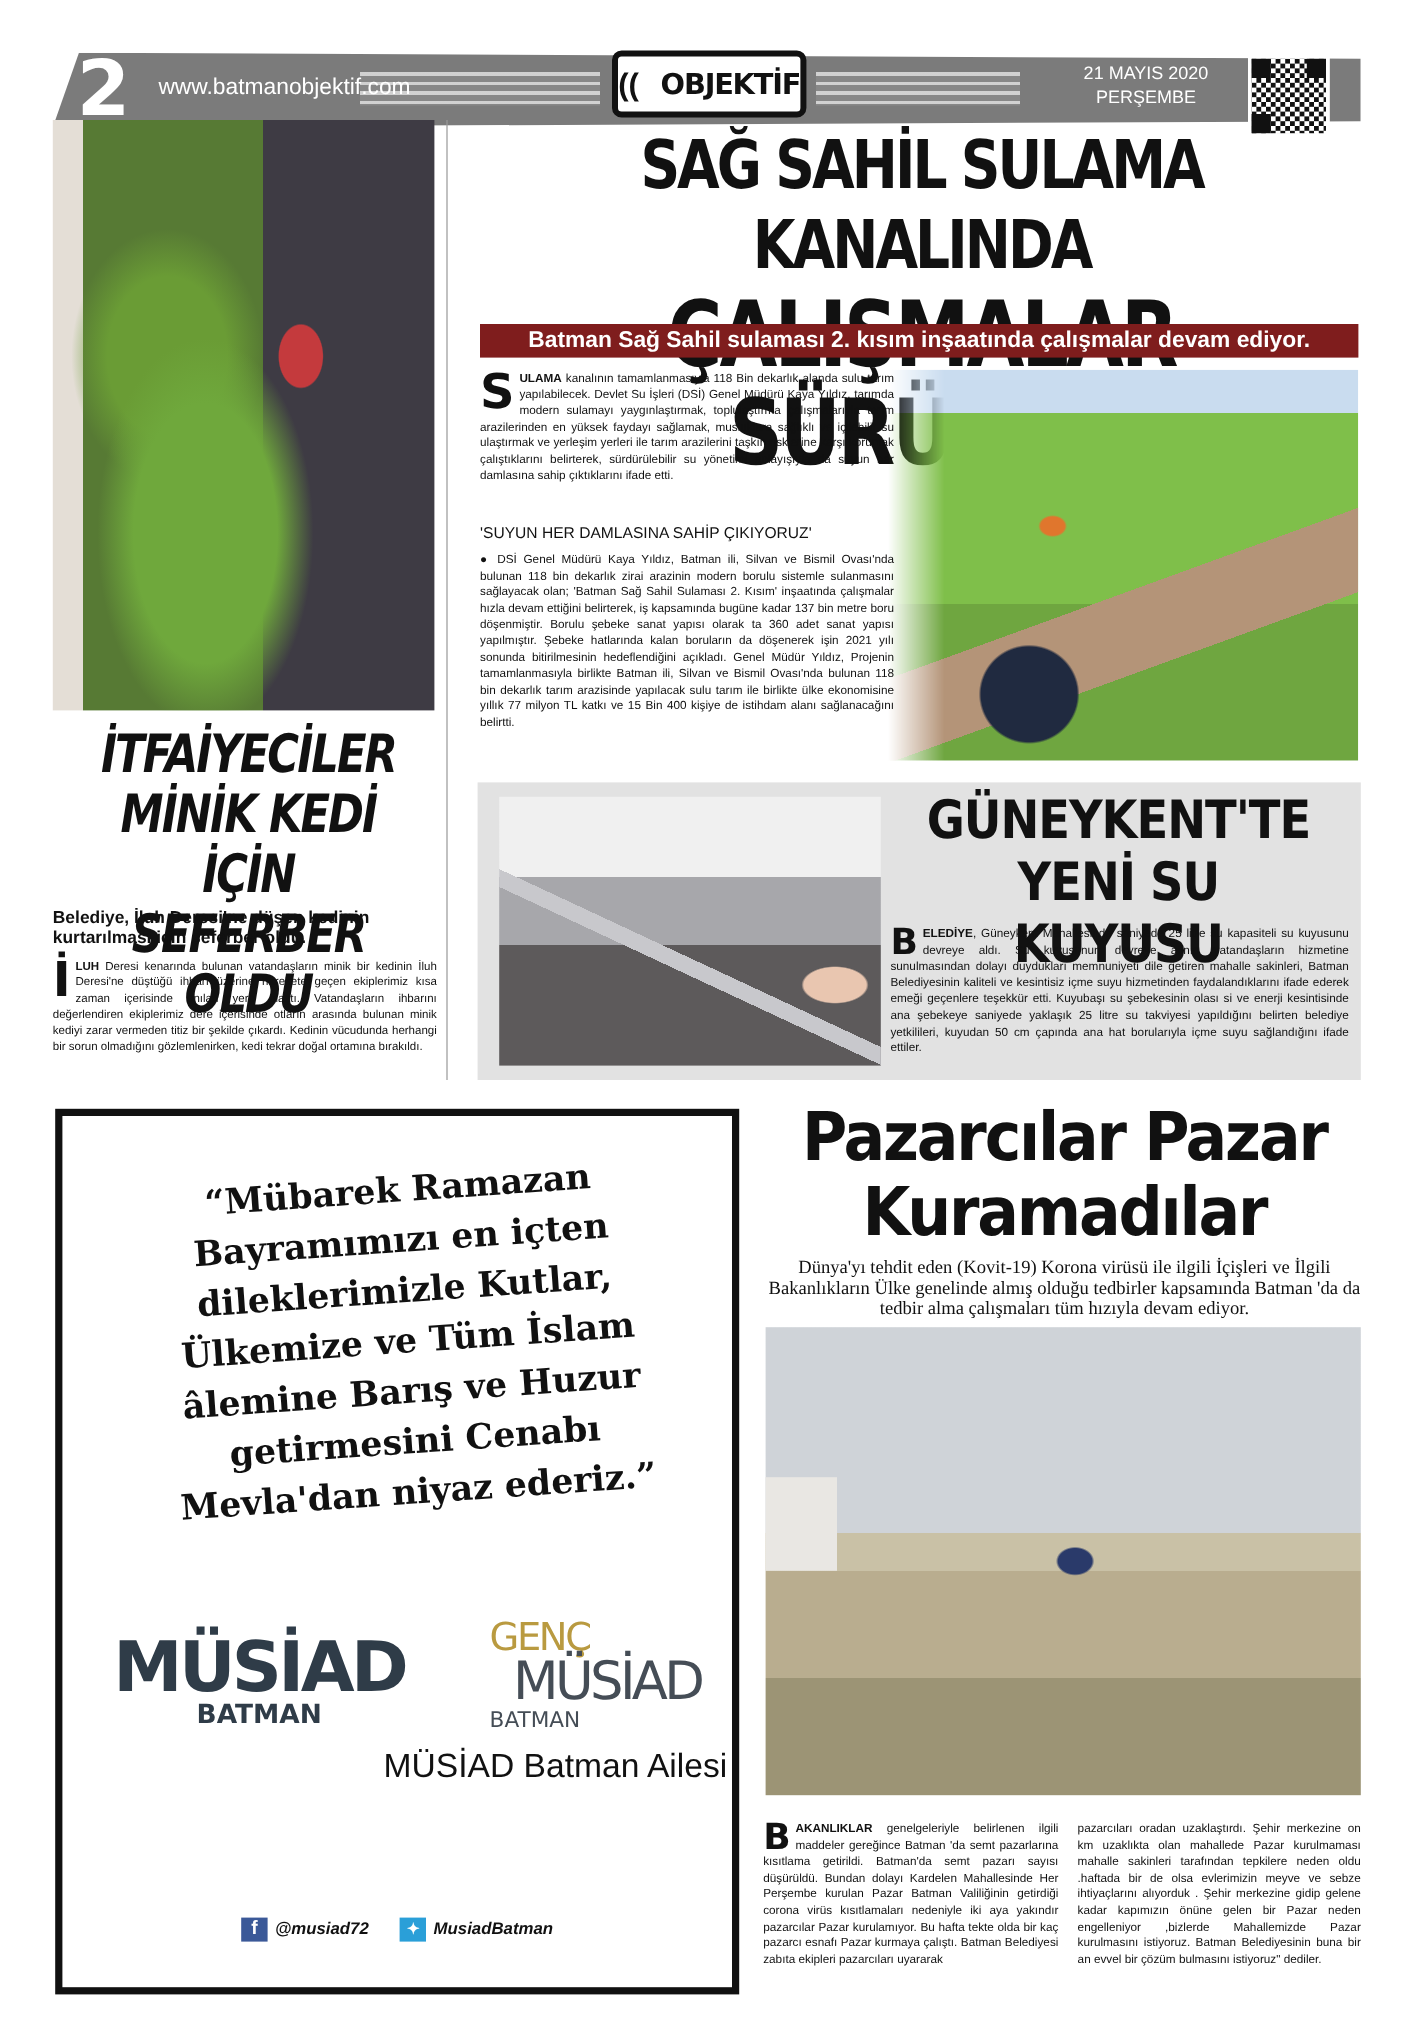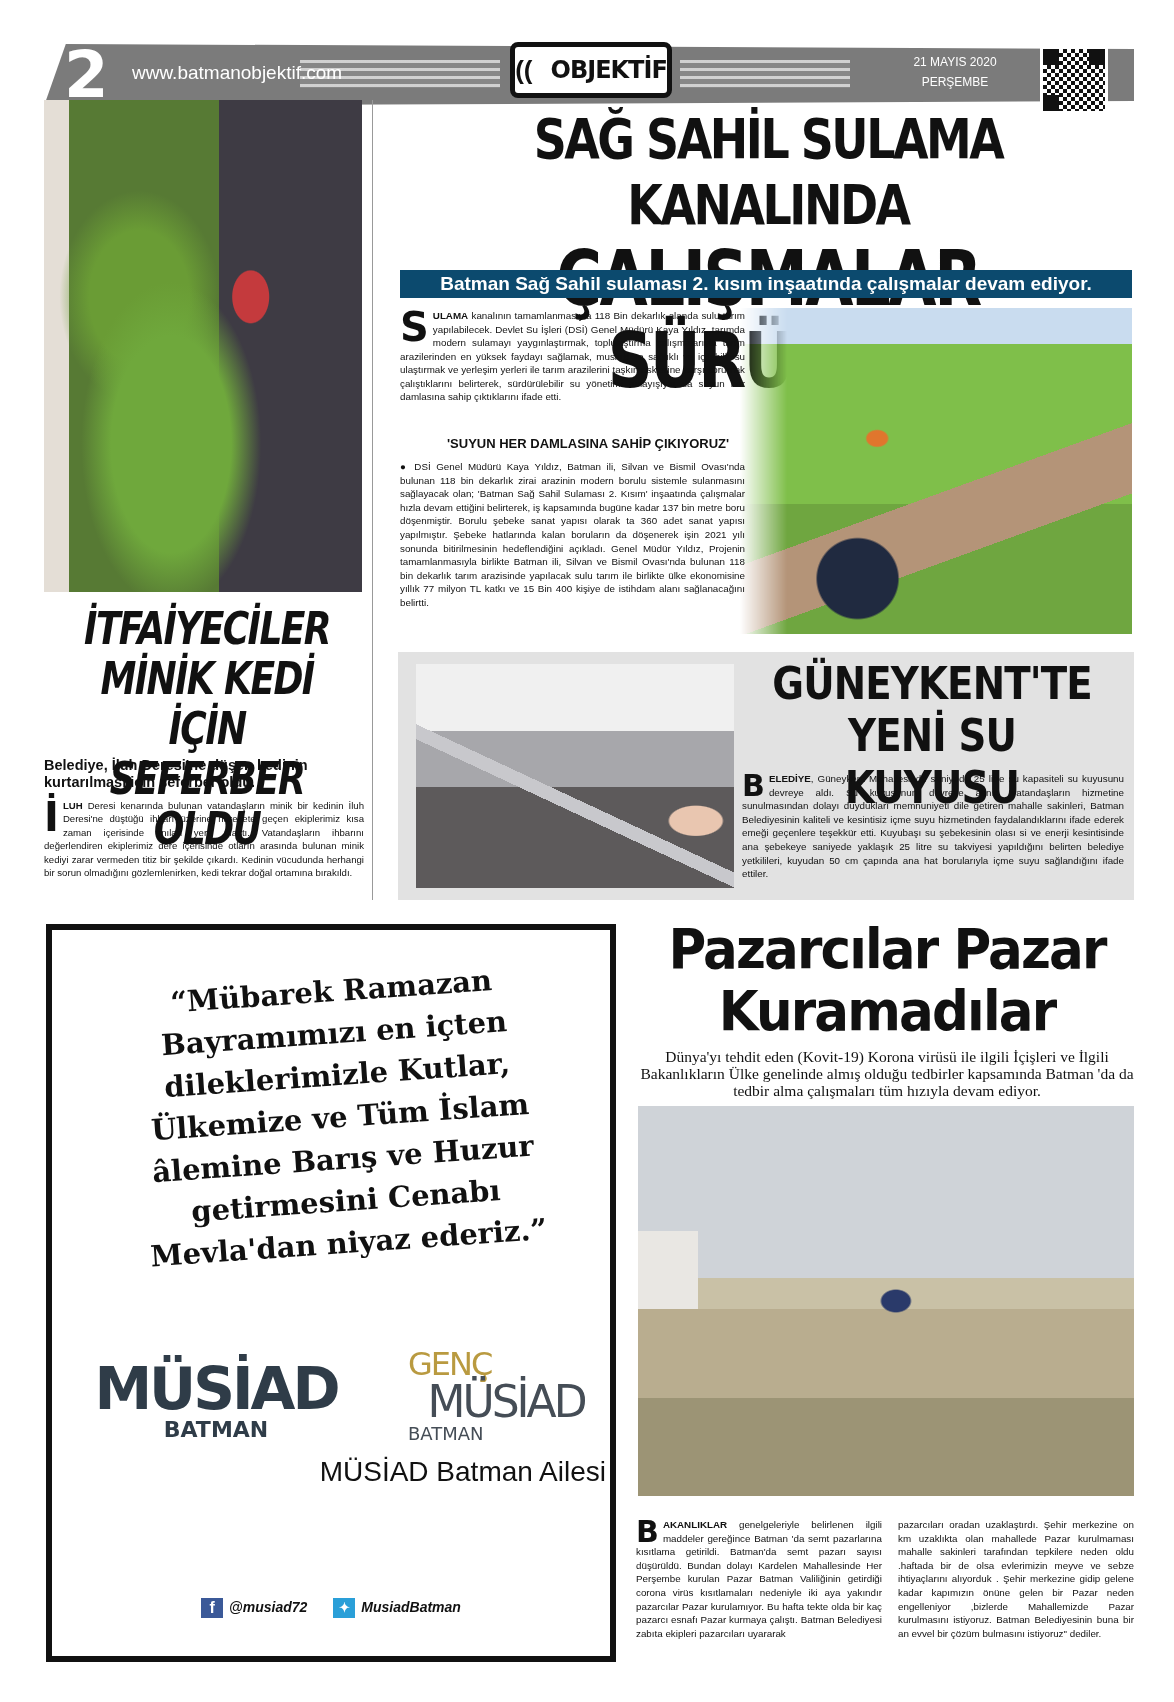--- a/index.html
+++ b/index.html
@@ -13,21 +13,21 @@
   .page-num { left: 64px; top: 38px; font-size: 64px; font-weight: bold; color: #fff; font-family: "DejaVu Sans", sans-serif; letter-spacing: -2px; }
   .site-url { left: 132px; top: 62px; font-size: 19px; color: #fff; }
   .streaks { left: 300px; top: 60px; width: 200px; height: 28px;
     background: repeating-linear-gradient(180deg, #e6e6e6 0 3px, #8a8a8a 3px 8px); opacity: .8; }
   .streaks2 { left: 680px; top: 60px; width: 170px; height: 28px;
     background: repeating-linear-gradient(180deg, #e6e6e6 0 3px, #8a8a8a 3px 8px); opacity: .8; }
   .logo-box { left: 510px; top: 42px; width: 162px; height: 56px; background: #fff; border: 5px solid #111; border-radius: 8px;
     display: flex; align-items: center; justify-content: center; }
   .logo-text { font-family: "DejaVu Sans", sans-serif; font-weight: bold; font-size: 24px; letter-spacing: -1px; color: #111; margin-left: 16px; }
   .logo-c { font-size: 26px; font-weight: bold; margin-right: 2px; color: #111; }
-  .date { left: 890px; top: 52px; width: 130px; text-align: center; color: #fff; font-size: 12px; line-height: 20px; font-family: "Liberation Sans Narrow", "Liberation Sans", sans-serif; }
+  .date { left: 890px; top: 52px; width: 130px; text-align: center; color: #fff; font-size: 15px; line-height: 20px; font-family: "Liberation Sans Narrow", "Liberation Sans", sans-serif; }
   .qr { left: 1040px; top: 46px; width: 68px; height: 68px; background:
       repeating-linear-gradient(90deg, #111 0 4px, #fff 4px 7px),
       #fff; border: 3px solid #fff; }
   .qr-inner { position:absolute; inset:0;
     background:
       linear-gradient(#111,#111) 0 0/16px 16px no-repeat,
       linear-gradient(#111,#111) 100% 0/16px 16px no-repeat,
       linear-gradient(#111,#111) 0 100%/16px 16px no-repeat,
       repeating-conic-gradient(#111 0 25%, #fff 0 50%) 0 0/8px 8px; }
 
@@ -43,24 +43,24 @@
   .cat-headline { left: 44px; top: 604px; width: 326px; text-align: center; font-family: "DejaVu Sans", sans-serif; font-weight: bold; font-style: italic; font-size: 44px; line-height: 50px; letter-spacing: -2px; color: #111; transform: scaleX(0.82); transform-origin: center top; }
   .cat-sub { left: 44px; top: 757px; width: 326px; text-align: left; font-weight: bold; font-size: 14.5px; line-height: 17px; }
   .cat-body { left: 44px; top: 799px; width: 320px; font-size: 9.6px; line-height: 13.4px; text-align: justify; }
   .dropcap { float: left; font-family: "DejaVu Sans", sans-serif; font-weight: bold; line-height: 0.8; margin: 2px 4px 0 0; color:#111; }
   .lead { font-weight: bold; }
 
   
   .main-hl { left: 398px; top: 106px; width: 740px; text-align: center; font-family: "DejaVu Sans", sans-serif; font-weight: bold; color: #111; letter-spacing: -3px; }
   .main-hl .l1 { display:block; font-size: 56px; line-height: 66px; transform: scaleX(0.82); }
   .main-hl .l2 { display:block; font-size: 76px; line-height: 82px; transform: scaleX(0.82); }
-  .red-bar { left: 400px; top: 270px; width: 732px; height: 28px; background: #0c4a6e; color: #fff; font-weight: bold; font-size: 19px; line-height: 28px; text-align: center; }
+  .red-bar { left: 400px; top: 270px; width: 732px; height: 28px; background: #7f1d1d; color: #fff; font-weight: bold; font-size: 19px; line-height: 28px; text-align: center; }
 
   .sulama-body { left: 400px; top: 309px; width: 345px; font-size: 9.8px; line-height: 13.5px; text-align: justify; }
-  .sub-hdr { left: 400px; top: 436px; width: 345px; font-weight: bold; font-size: 13px; margin-left: 47px; }
+  .sub-hdr { left: 400px; top: 436px; width: 345px; font-weight: normal; font-size: 13px; }
   .sulama-body2 { left: 400px; top: 460px; width: 345px; font-size: 9.8px; line-height: 13.6px; text-align: justify; }
   .photo-field { left: 740px; top: 308px; width: 392px; height: 326px;
     background:
       radial-gradient(ellipse at 30% 83%, #202a40 0 40px, transparent 42px),
       radial-gradient(ellipse at 35% 40%, #e0762d 0 10px, transparent 12px),
       linear-gradient(160deg, transparent 55%, #b49478 55% 70%, transparent 70%),
       linear-gradient(180deg, #c9dcef 0 11%, #7fbf4a 11% 60%, #6fa640 60% 100%); 
     mask-image: linear-gradient(90deg, transparent 0, #000 12%); }
 
   

